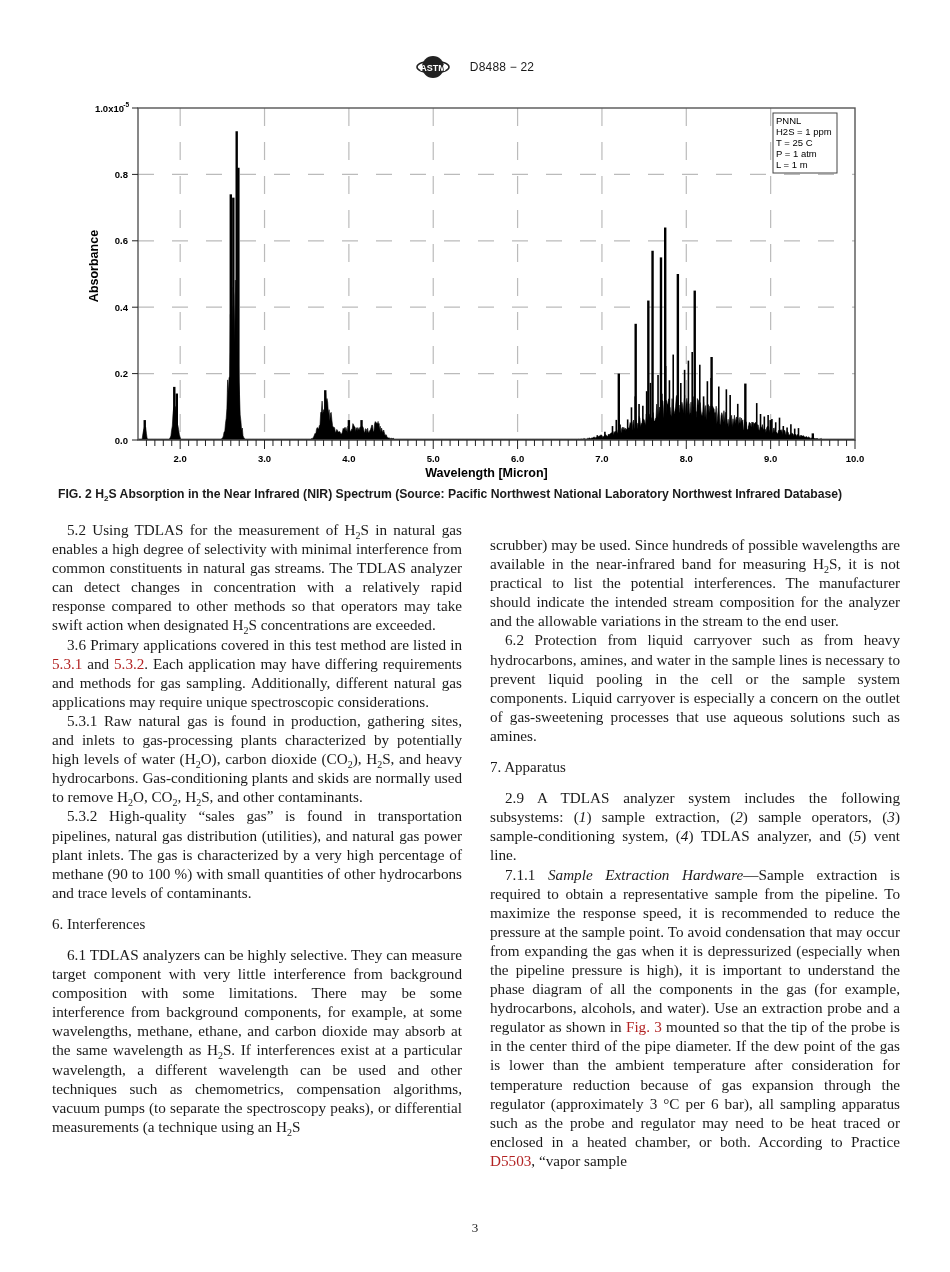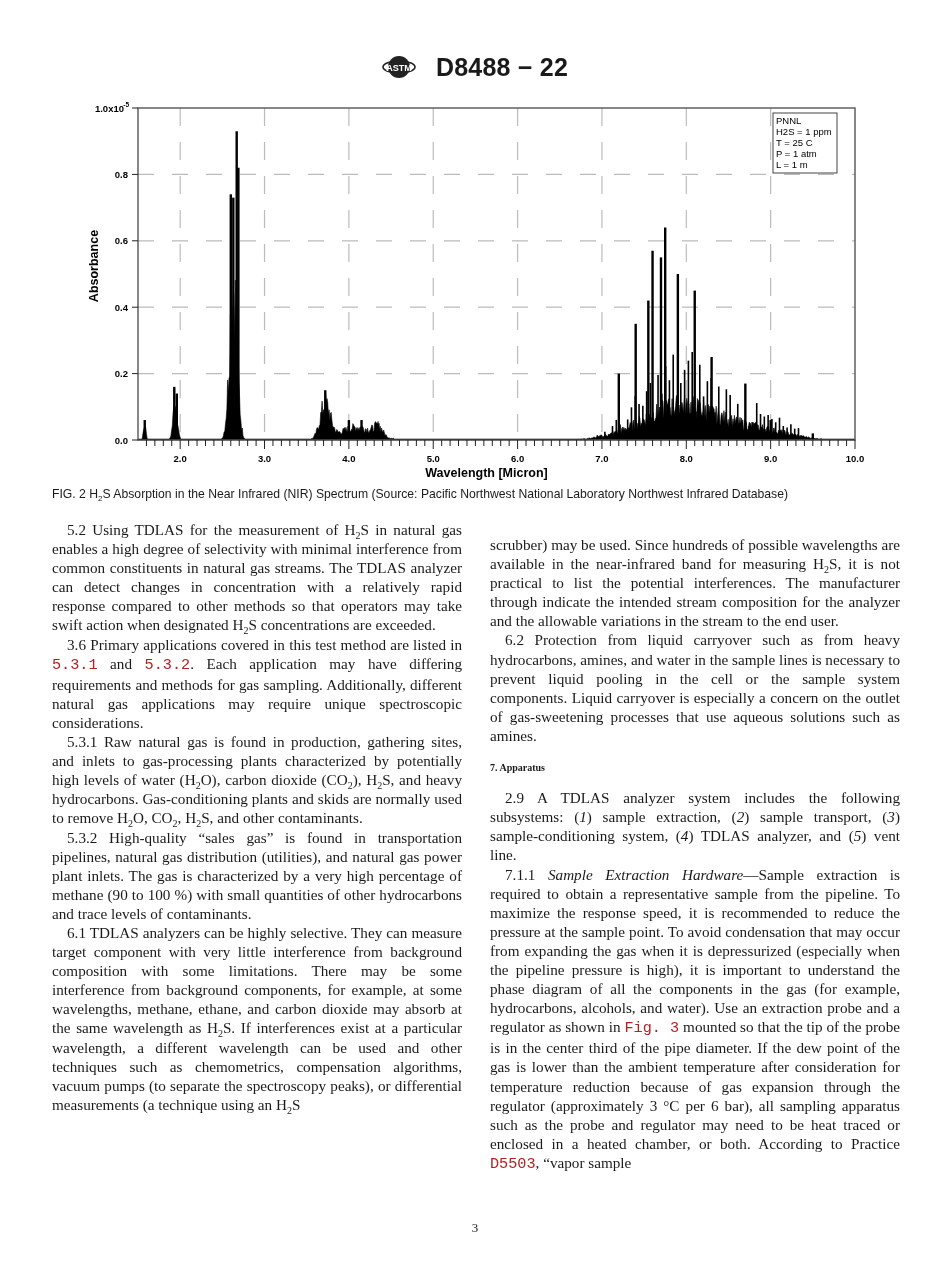--- a/index.html
+++ b/index.html
@@ -1,29 +1,29 @@
 <!DOCTYPE html>
 <html><head>
 <meta charset="utf-8">
 <style>
   html, body { margin: 0; padding: 0; background: #fff; }
   body { width: 950px; height: 1272px; position: relative; overflow: hidden; font-family: "Liberation Serif", serif; color: #1a1a1a; }
   .hdr { position: absolute; top: 52px; left: 0; width: 950px; display: flex; justify-content: center; align-items: center; gap: 20px; }
   .hdr .logo { width: 34px; height: 30px; }
-  .hdr .code { font-family: "Liberation Sans", sans-serif; font-weight: bold; font-size: 25px; letter-spacing: 0.2px; }
+  .hdr .code { font-family: "Liberation Sans", sans-serif; font-weight: normal; font-size: 12px; letter-spacing: 0.2px; }
   .chart { position: absolute; left: 0; top: 95px; width: 950px; height: 395px; }
   .chart svg { position: absolute; left: 0; top: 0; }
-  .caption { position: absolute; top: 487px; left: 52px; width: 860px; font-family: "Liberation Sans", sans-serif; font-weight: normal; font-size: 12.2px; white-space: nowrap; }
+  .caption { position: absolute; top: 487px; left: 58px; width: 860px; font-family: "Liberation Sans", sans-serif; font-weight: bold; font-size: 12.2px; white-space: nowrap; }
   .caption sub { font-size: 8px; }
   .col { position: absolute; width: 410px; font-size: 15.2px; line-height: 19.1px; text-align: justify; }
   .col p { margin: 0; text-indent: 15px; }
   .col p.gap { margin-top: 0; }
-  .col h3 { margin: 13px 0 11px 0; font-size: 10px; font-weight: bold; }
+  .col h3 { margin: 13px 0 11px 0; font-size: 15px; font-weight: normal; }
   .col sub { font-size: 10px; line-height: 0; }
-  .link { color: #b22222; font-family: Liberation Mono, monospace; }
+  .link { color: #b22222; }
   .left { left: 52px; top: 520px; }
   .right { left: 490px; top: 535px; }
   .pnum { position: absolute; top: 1220px; left: 0; width: 950px; text-align: center; font-size: 13px; }
 </style>
 </head>
 <body>
 
 <div class="hdr">
   <svg class="logo" viewBox="0 0 34 30">
     <ellipse cx="17" cy="15" rx="16" ry="6" fill="none" stroke="#222" stroke-width="1.6"></ellipse>
@@ -248,24 +248,25 @@
 
 <div class="caption">
   <span>FIG. 2 H</span><sub>2</sub><span>S Absorption in the Near Infrared (NIR) Spectrum (Source: Pacific Northwest National Laboratory Northwest Infrared Database)</span>
 </div>
 
 <div class="col left">
   <p><span>5.2 Using TDLAS for the measurement of H</span><sub>2</sub><span>S in natural gas enables a high degree of selectivity with minimal interference from common constituents in natural gas streams. The TDLAS analyzer can detect changes in concentration with a relatively rapid response compared to other methods so that operators may take swift action when designated H</span><sub>2</sub><span>S concentrations are exceeded.</span></p>
   <p class="gap"><span>3.6 Primary applications covered in this test method are listed in </span><span class="link">5.3.1</span><span> and </span><span class="link">5.3.2</span><span>. Each application may have differing requirements and methods for gas sampling. Additionally, different natural gas applications may require unique spectroscopic considerations.</span></p>
   <p><span>5.3.1 Raw natural gas is found in production, gathering sites, and inlets to gas-processing plants characterized by potentially high levels of water (H</span><sub>2</sub><span>O), carbon dioxide (CO</span><sub>2</sub><span>), H</span><sub>2</sub><span>S, and heavy hydrocarbons. Gas-conditioning plants and skids are normally used to remove H</span><sub>2</sub><span>O, CO</span><sub>2</sub><span>, H</span><sub>2</sub><span>S, and other contaminants.</span></p>
   <p>5.3.2 High-quality “sales gas” is found in transportation pipelines, natural gas distribution (utilities), and natural gas power plant inlets. The gas is characterized by a very high percentage of methane (90 to 100 %) with small quantities of other hydrocarbons and trace levels of contaminants.</p>
+  <h3>6. Interferences</h3>
   <p><span>6.1 TDLAS analyzers can be highly selective. They can measure target component with very little interference from background composition with some limitations. There may be some interference from background components, for example, at some wavelengths, methane, ethane, and carbon dioxide may absorb at the same wavelength as H</span><sub>2</sub><span>S. If interferences exist at a particular wavelength, a different wavelength can be used and other techniques such as chemometrics, compensation algorithms, vacuum pumps (to separate the spectroscopy peaks), or differential measurements (a technique using an H</span><sub>2</sub><span>S</span></p>
 </div>
 
 <div class="col right">
-  <p style="text-indent:0"><span>scrubber) may be used. Since hundreds of possible wavelengths are available in the near-infrared band for measuring H</span><sub>2</sub><span>S, it is not practical to list the potential interferences. The manufacturer through indicate the intended stream composition for the analyzer and the allowable variations in the stream to the end user.</span></p>
+  <p style="text-indent:0"><span>scrubber) may be used. Since hundreds of possible wavelengths are available in the near-infrared band for measuring H</span><sub>2</sub><span>S, it is not practical to list the potential interferences. The manufacturer should indicate the intended stream composition for the analyzer and the allowable variations in the stream to the end user.</span></p>
   <p class="gap">6.2 Protection from liquid carryover such as from heavy hydrocarbons, amines, and water in the sample lines is necessary to prevent liquid pooling in the cell or the sample system components. Liquid carryover is especially a concern on the outlet of gas-sweetening processes that use aqueous solutions such as amines.</p>
   <h3>7. Apparatus</h3>
-  <p><span>2.9 A TDLAS analyzer system includes the following subsystems: (</span><i>1</i><span>) sample extraction, (</span><i>2</i><span>) sample transport, (</span><i>3</i><span>) sample-conditioning system, (</span><i>4</i><span>) TDLAS analyzer, and (</span><i>5</i><span>) vent line.</span></p>
+  <p><span>2.9 A TDLAS analyzer system includes the following subsystems: (</span><i>1</i><span>) sample extraction, (</span><i>2</i><span>) sample operators, (</span><i>3</i><span>) sample-conditioning system, (</span><i>4</i><span>) TDLAS analyzer, and (</span><i>5</i><span>) vent line.</span></p>
   <p><span>7.1.1 </span><i>Sample Extraction Hardware</i><span>—Sample extraction is required to obtain a representative sample from the pipeline. To maximize the response speed, it is recommended to reduce the pressure at the sample point. To avoid condensation that may occur from expanding the gas when it is depressurized (especially when the pipeline pressure is high), it is important to understand the phase diagram of all the components in the gas (for example, hydrocarbons, alcohols, and water). Use an extraction probe and a regulator as shown in </span><span class="link">Fig. 3</span><span> mounted so that the tip of the probe is in the center third of the pipe diameter. If the dew point of the gas is lower than the ambient temperature after consideration for temperature reduction because of gas expansion through the regulator (approximately 3 °C per 6 bar), all sampling apparatus such as the probe and regulator may need to be heat traced or enclosed in a heated chamber, or both. According to Practice </span><span class="link">D5503</span><span>, “vapor sample</span></p>
 </div>
 
 <div class="pnum">3</div>
 
 </body></html>

